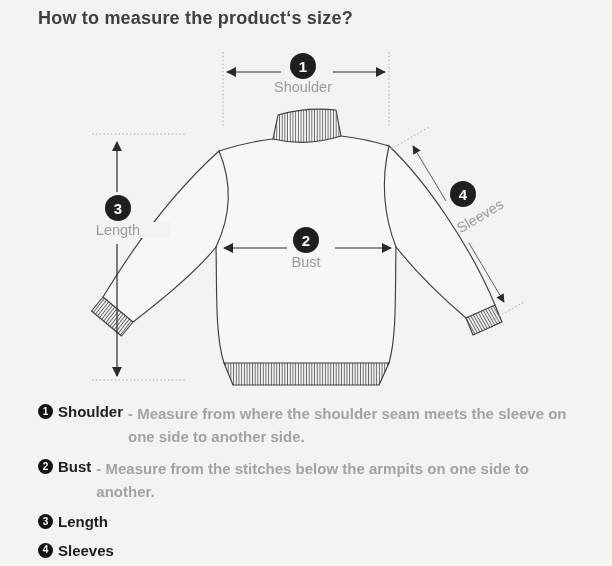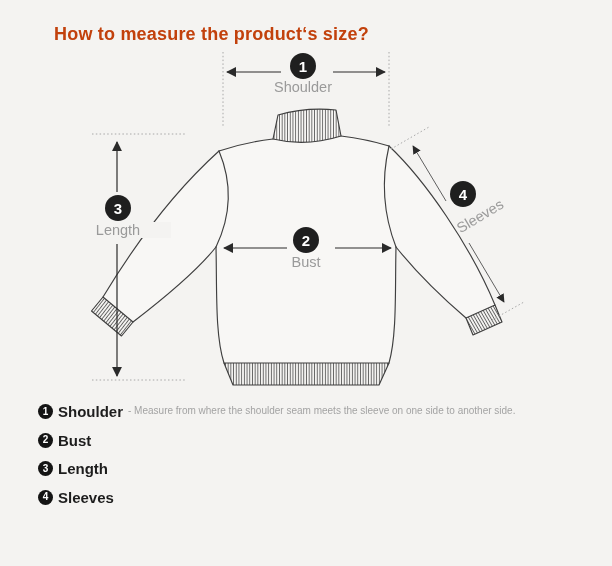--- a/index.html
+++ b/index.html
@@ -1,33 +1,33 @@
 <!DOCTYPE html>
 <html><head>
 <meta charset="utf-8">
 <style>
   html,body{margin:0;padding:0;}
   body{font-family:"Liberation Sans", sans-serif;}
   .stage{position:relative;width:612px;height:566px;background:#f4f3f1;overflow:hidden;}
-  .title{position:absolute;left:38px;top:8px;margin:16px;font-size:18px;font-weight:700;
-         color:#c2410c;letter-spacing:.2px;}
+  .title{position:absolute;left:38px;top:8px;margin:0;font-size:18px;font-weight:700;
+         color:#404040;letter-spacing:.2px;}
   svg.diagram{position:absolute;left:0;top:0;}
   .badge{position:absolute;width:26px;height:26px;border-radius:50%;background:#1f1f1f;
          color:#fff;font-size:15px;font-weight:700;display:flex;align-items:center;
          justify-content:center;line-height:1;}
   .mlabel{position:absolute;width:106px;text-align:center;font-size:14.5px;color:#9a9a9a;}
   .mlabel.rot{transform:rotate(-31deg);}
   .legend{position:absolute;left:38px;top:402px;width:552px;}
   .lrow{display:flex;align-items:flex-start;margin-bottom:9px;}
   .lbadge{flex:0 0 auto;width:15px;height:15px;border-radius:50%;background:#141414;color:#fff;
           font-size:10px;font-weight:700;display:flex;align-items:center;justify-content:center;
           margin-top:2px;line-height:1;}
   .lterm{flex:0 0 auto;white-space:nowrap;font-size:15px;font-weight:700;color:#1d1d1d;
          margin:0 5px 0 5px;line-height:1.3;}
-  .ldesc{flex:1 1 auto;font-size:10px;color:#a3a3a3;line-height:1.5;padding-top:1px;}
+  .ldesc{flex:1 1 auto;font-size:15px;color:#a3a3a3;line-height:1.5;padding-top:1px;font-weight:bold;}
 </style>
 </head>
 <body>
 
 <div class="stage">
 
   <h1 class="title">How to measure the product‘s size?</h1>
 
   <svg class="diagram" width="612" height="566" viewBox="0 0 612 566">
     <defs>
@@ -103,20 +103,21 @@
 
   <div class="legend">
     <div class="lrow">
       <span class="lbadge">1</span>
       <span class="lterm">Shoulder</span>
       <span class="ldesc">- Measure from where the shoulder seam meets the sleeve on one side to another side.</span>
     </div>
     <div class="lrow">
       <span class="lbadge">2</span>
       <span class="lterm">Bust</span>
+      <span class="ldesc">- Measure from the stitches below the armpits on one side to another.</span>
     </div>
     <div class="lrow">
       <span class="lbadge">3</span>
       <span class="lterm">Length</span>
     </div>
     <div class="lrow">
       <span class="lbadge">4</span>
       <span class="lterm">Sleeves</span>
     </div>
   </div>

